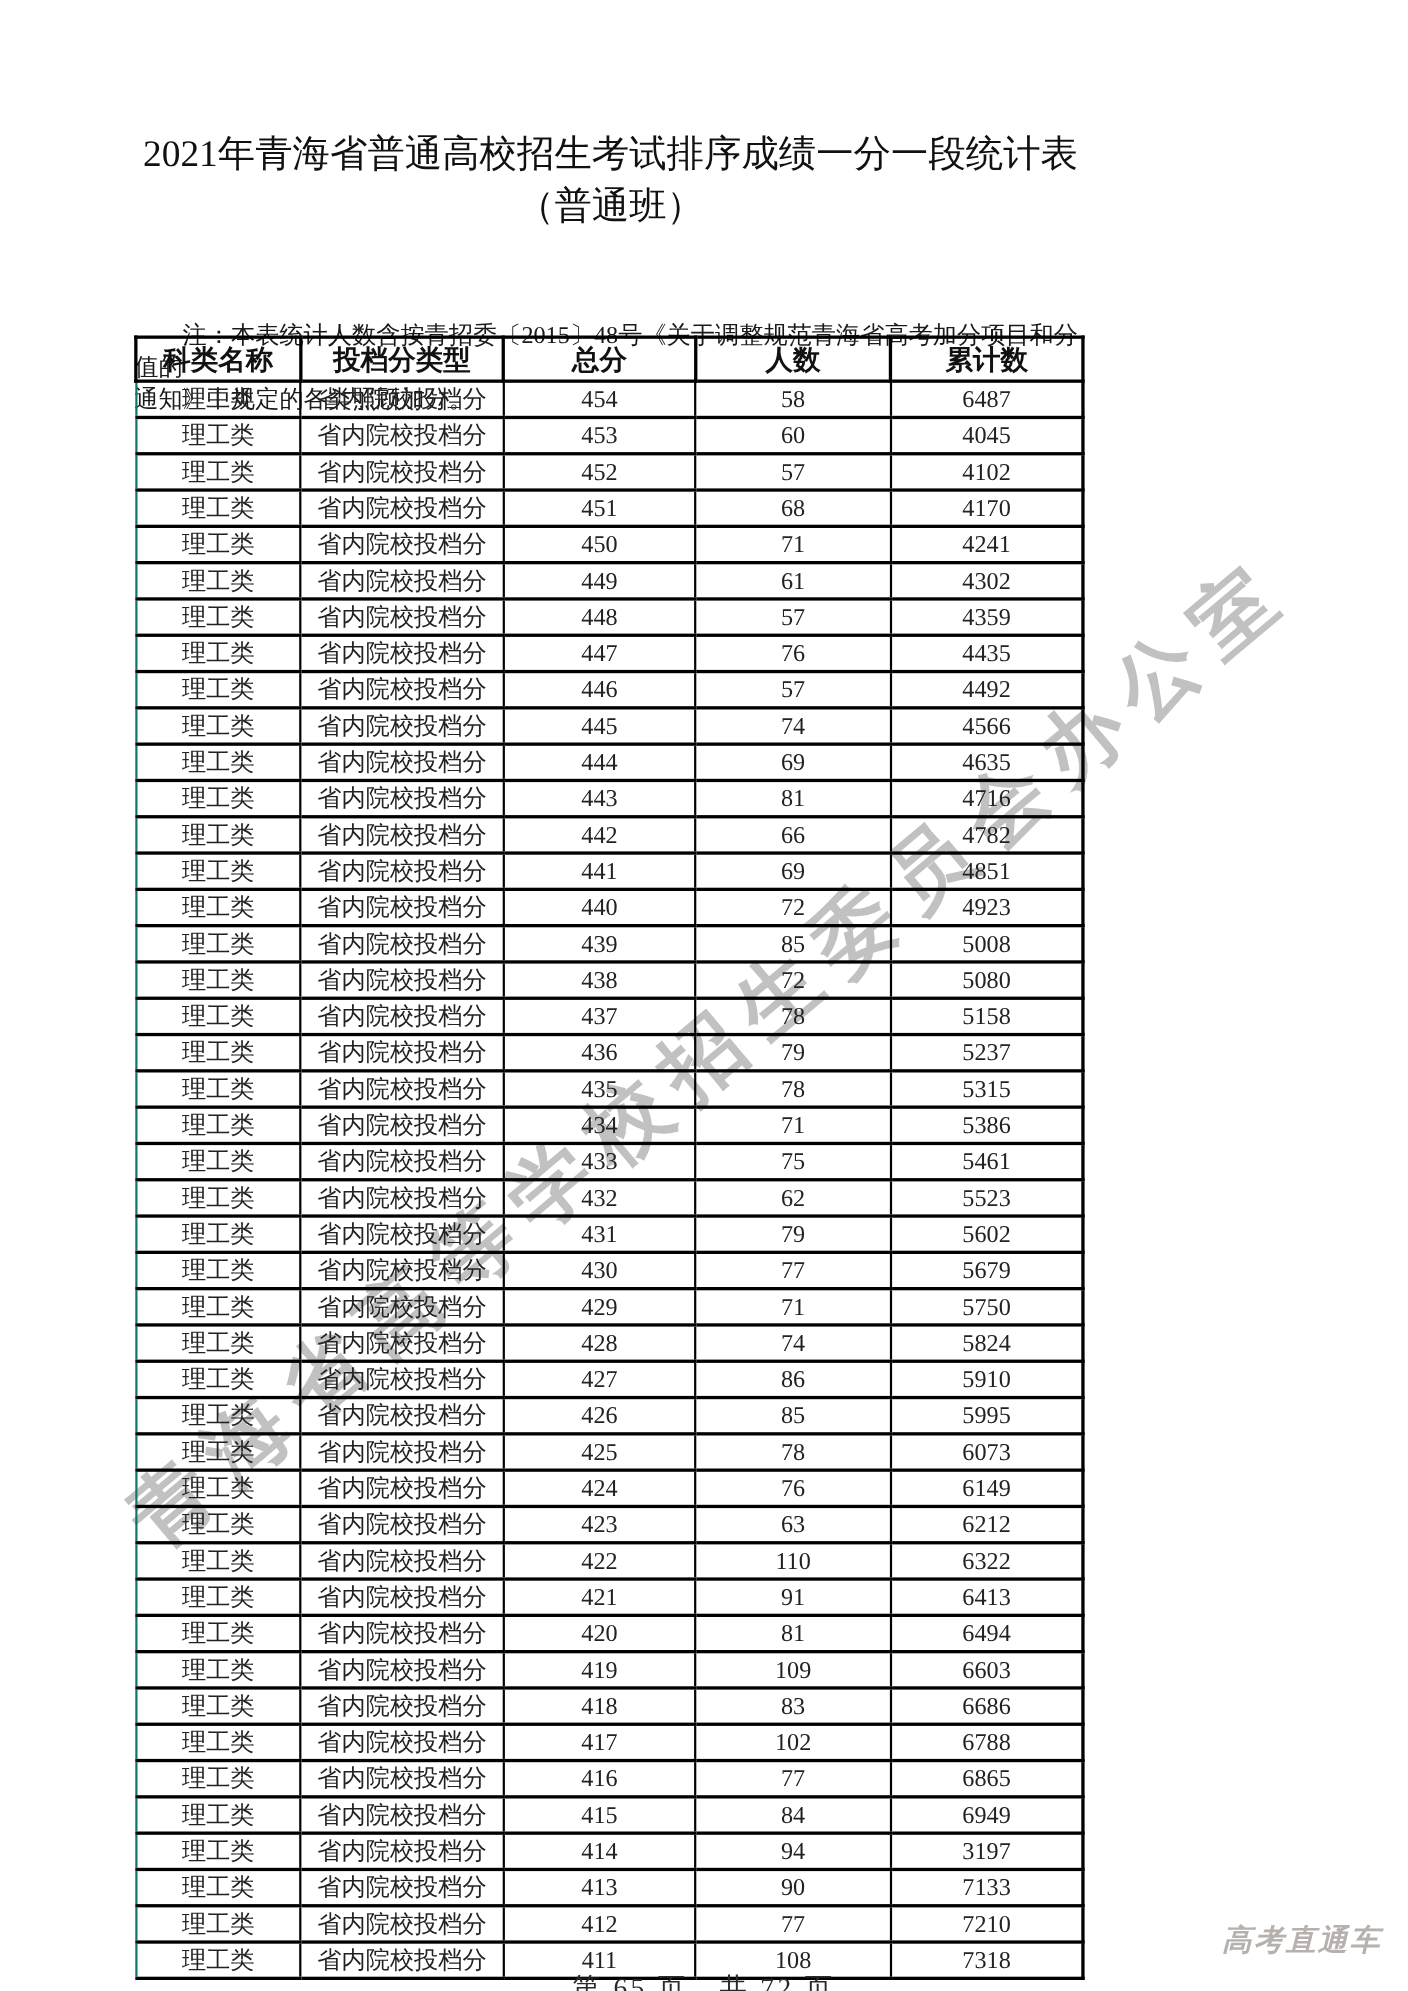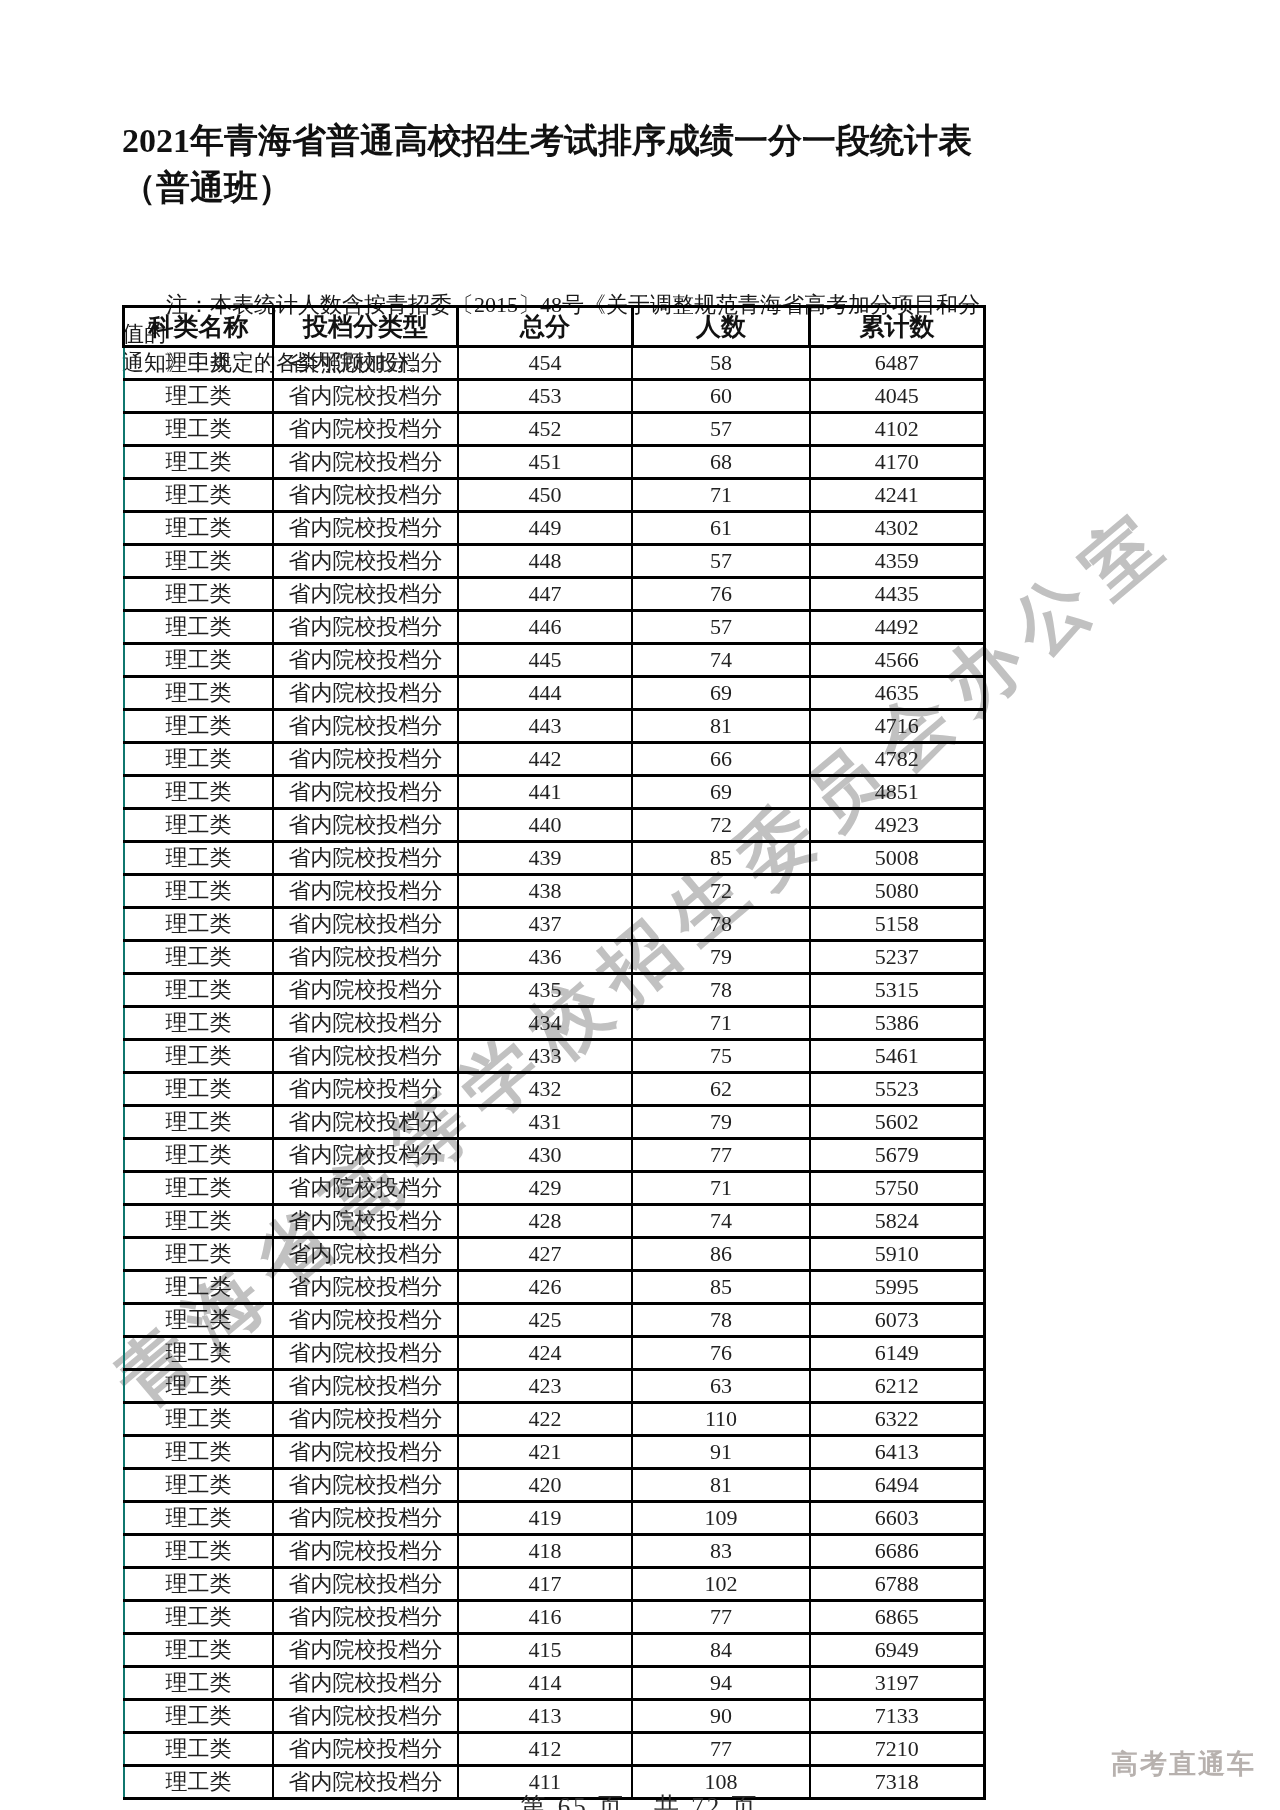--- a/index.html
+++ b/index.html
@@ -33,21 +33,22 @@
     z-index: 1;
   }
 
   .content { position: absolute; left: 0; top: 0; width: 100%; height: 100%; z-index: 2; }
 
   .title-block {
     position: absolute;
     left: 122px;
     top: 118px;
     width: 866px;
-    font-weight: bold;
+    text-align: center;
+    font-weight: normal;
     font-size: 34px;
     line-height: 1.38;
     color: #111;
   }
 
   .note-block {
     position: absolute;
     left: 122px;
     top: 246px;
     width: 866px;
@@ -110,20 +111,21 @@
   }
 
   .branding {
     position: absolute;
     right: 24px;
     top: 1746px;
     font-size: 27px;
     letter-spacing: 2px;
     color: #b7b1ae;
     font-weight: bold;
+    font-style: italic;
   }
 </style>
 </head>
 <body>
 
 <div class="page">
 
   <div class="watermark" style="color: rgb(143, 143, 143);">青海省高等学校招生委员会办公室</div>
 
   <div class="content">

